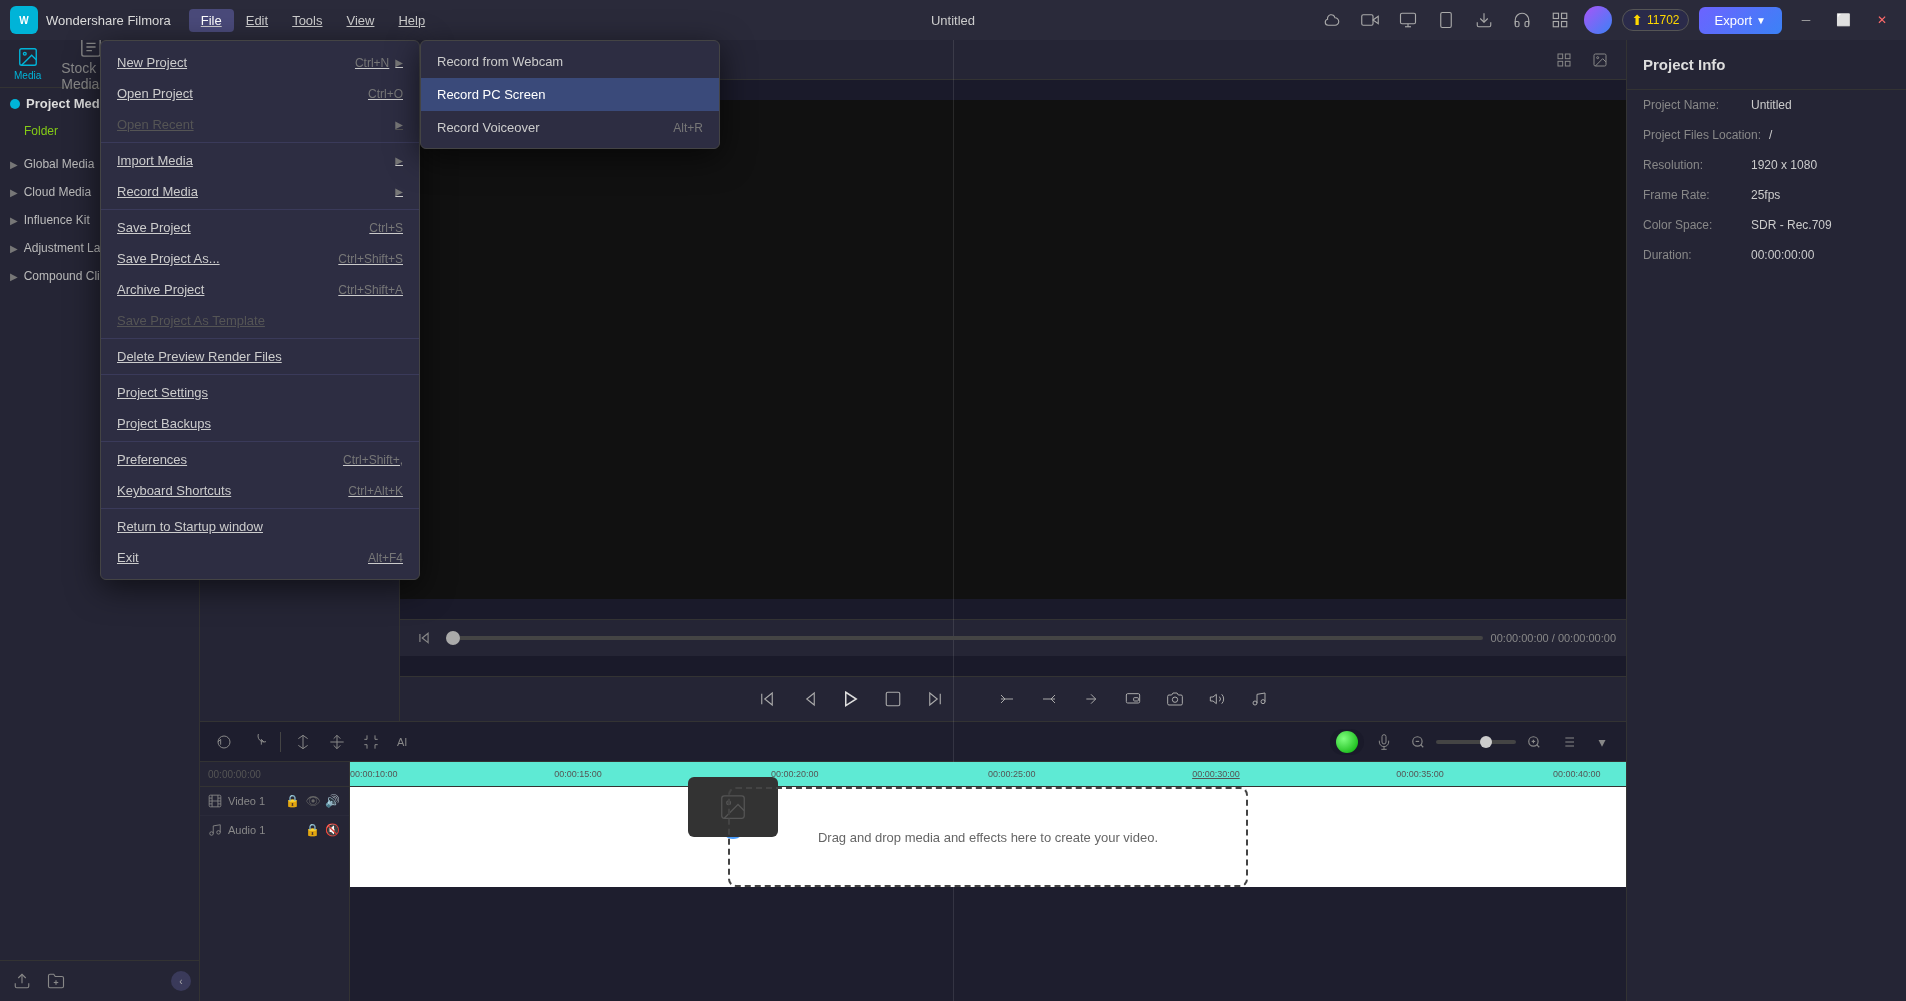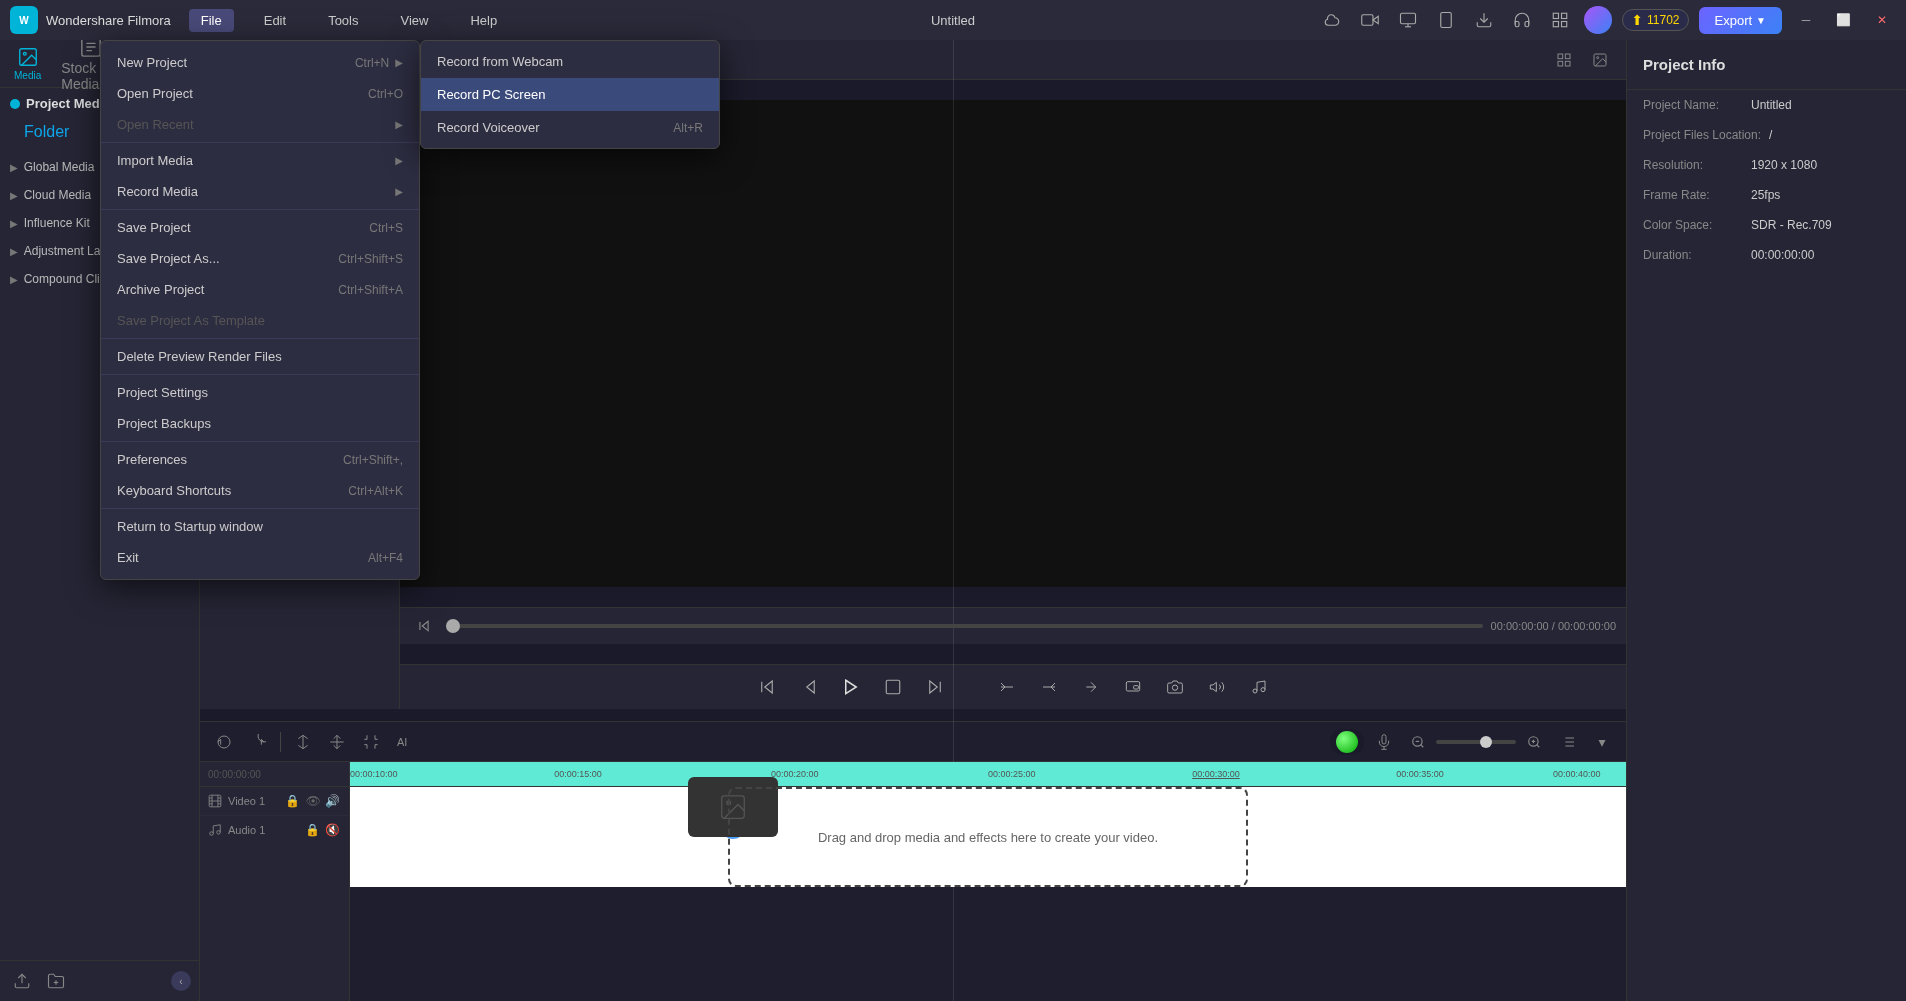--- a/index.html
+++ b/index.html
@@ -43,22 +43,23 @@
       font-weight: bold;
       color: white;
     }
     #app-name {
       color: #ddd;
       font-size: 13px;
     }
     #menu-bar {
       display: flex;
       align-items: center;
-      gap: 18px;
+      gap: 0;
       margin-left: 10px;
+      text-decoration: underline;
     }
     .menu-item {
       padding: 4px 12px;
       color: #ccc;
       cursor: pointer;
       border-radius: 4px;
       font-size: 13px;
     }
     .menu-item:hover, .menu-item.active {
       background: #3a3a5a;
@@ -258,21 +259,20 @@
       margin-left: 4px;
     }
 
     
     #timeline {
       height: 260px;
       background: #1e1e2e;
       border-top: 1px solid #333;
       display: flex;
       flex-direction: column;
-      margin-top: 12px;
     }
     #timeline-toolbar {
       display: flex;
       align-items: center;
       padding: 4px 10px;
       gap: 6px;
       border-bottom: 1px solid #333;
       height: 40px;
     }
     .tl-btn {
@@ -489,20 +489,21 @@
     }
     .menu-section:last-child { border-bottom: none; }
     .file-menu-item {
       display: flex;
       align-items: center;
       padding: 8px 16px;
       cursor: pointer;
       color: #ccc;
       font-size: 13px;
       justify-content: space-between;
+      text-decoration: underline;
     }
     .file-menu-item.disabled { color: #555; cursor: default; }
     .file-menu-item-left {
       display: flex;
       align-items: center;
       gap: 8px;
     }
     .shortcut {
       color: #777;
       font-size: 12px;
@@ -723,21 +724,21 @@
         <span style="font-size:10px; color:#888;">A...</span>
       </div>
       <div style="margin-left:auto;" class="header-arrow">‹</div>
     </div>
 
     <div style="display:flex; align-items:center; padding:8px 10px; gap:6px;">
       <div style="width:10px; height:10px; border-radius:50%; background:#00b4d8;"></div>
       <span style="font-size:13px; font-weight:600; color:#ddd;">Project Media</span>
     </div>
     <div style="padding:4px 10px 8px 24px;">
-      <span style="font-size:16px; color:#0ea5e9;">Folder</span>
+      <span style="font-size:12px; color:#84cc16;">Folder</span>
     </div>
 
     <div id="sidebar-tree">
       <div class="sidebar-item">
         <span class="sidebar-item-arrow">▶</span>
         <span>Global Media</span>
       </div>
       <div class="sidebar-item">
         <span class="sidebar-item-arrow">▶</span>
         <span>Cloud Media</span>

